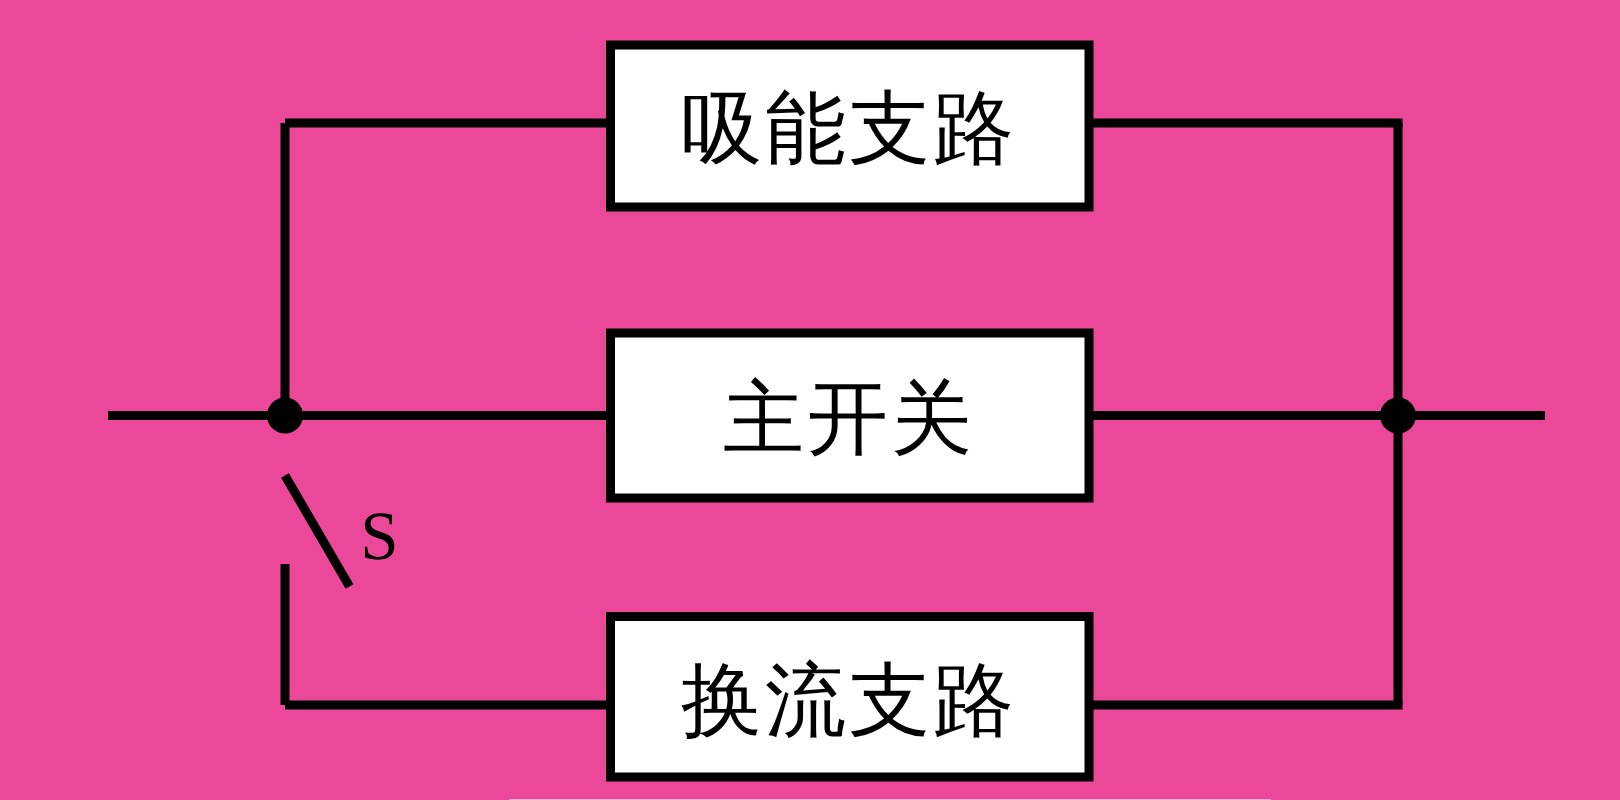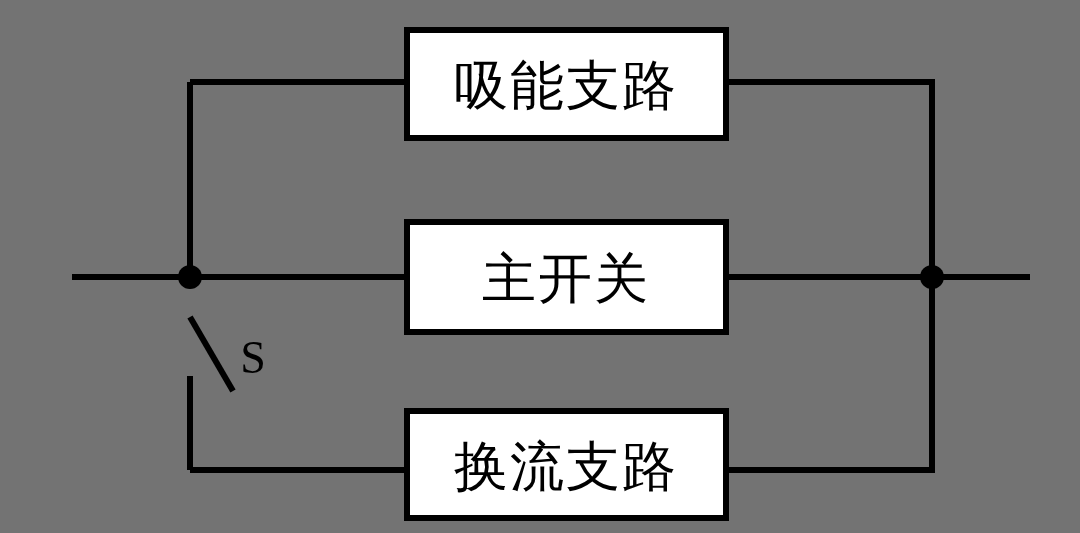--- a/index.html
+++ b/index.html
@@ -4,21 +4,21 @@
 <style>
   html, body {
     margin: 0;
     padding: 0;
     background: #ffffff;
   }
   #diagram-root {
     position: relative;
     width: 1080px;
     height: 533px;
-    background: #737373;
+    background: #ec4899;
     overflow: hidden;
     font-family: "Liberation Serif", "DejaVu Serif", serif;
   }
   #circuit-svg {
     position: absolute;
     top: 0;
     left: 0;
     width: 1080px;
     height: 533px;
     display: block;

